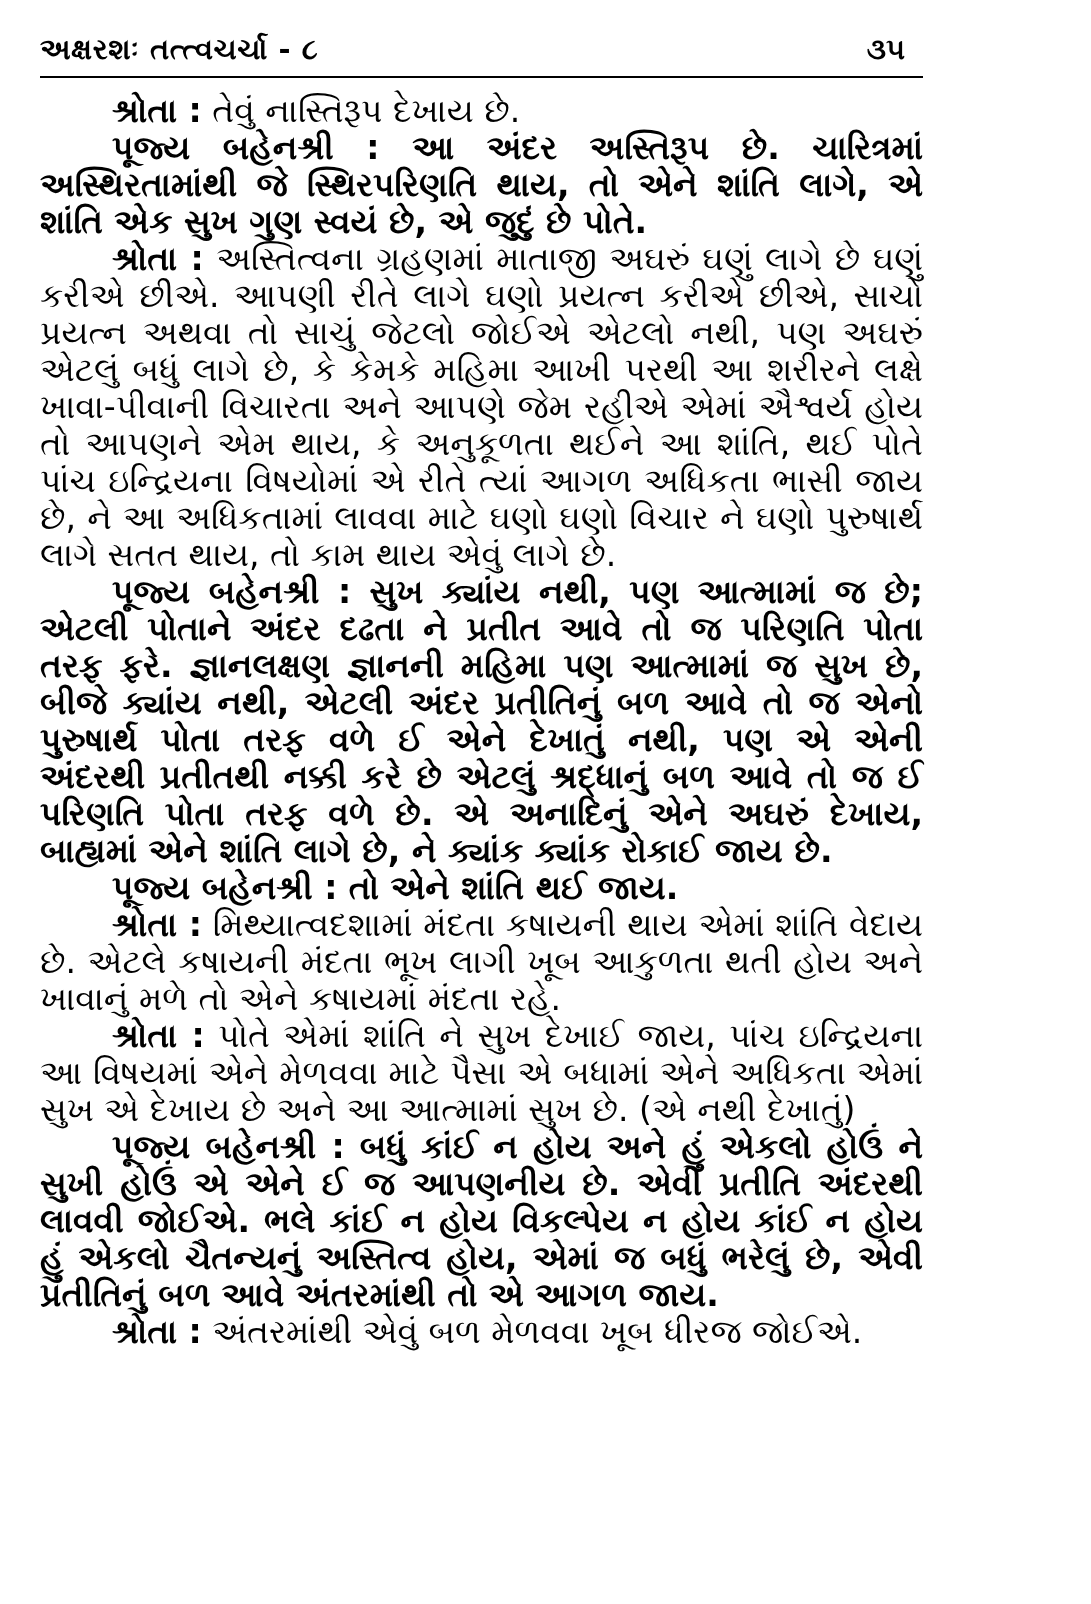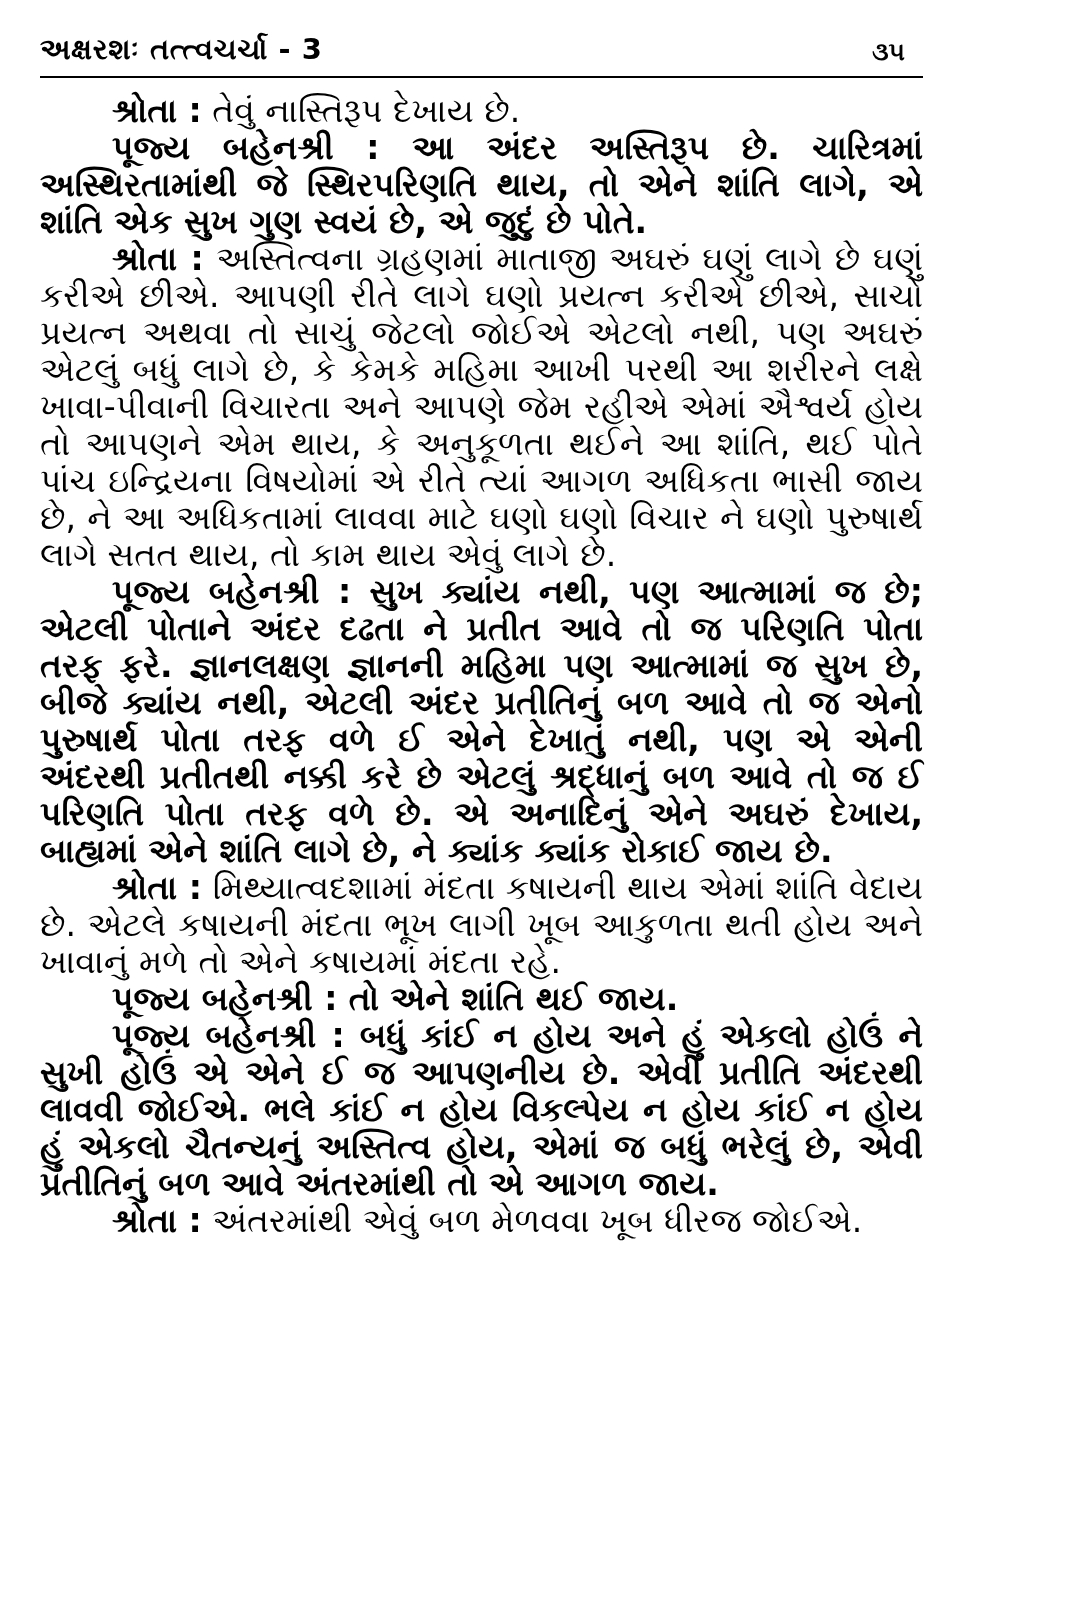--- a/index.html
+++ b/index.html
@@ -22,21 +22,21 @@
     padding-bottom:10px;
   }
   .page-header .title{
     font-weight:bold;
     font-size:29px;
     line-height:1.1;
     letter-spacing:0.5px;
   }
   .page-header .pagenum{
     font-weight:bold;
-    font-size:25px;
+    font-size:29px;
     line-height:1.1;
     padding-right:18px;
   }
   .doc-body{
     margin-top:14px;
     text-align:justify;
     font-size:33px;
     line-height:37px;
   }
   .para{
@@ -44,35 +44,36 @@
     text-indent:72px;
   }
   .para .speaker{font-weight:bold;}
   .para.bold{font-weight:bold;}
 </style>
 </head>
 <body>
 
 <div class="page">
   <header class="page-header">
-    <div class="title">અક્ષરશઃ તત્ત્વચર્ચા - 3</div>
+    <div class="title">અક્ષરશઃ તત્ત્વચર્ચા - ૮</div>
     <div class="pagenum">૩૫</div>
   </header>
 
   <main class="doc-body">
   <p class="para"><strong class="speaker">શ્રોતા :</strong><span class="ptext"> તેવું નાસ્તિરૂપ દેખાય છે.</span></p>
 
   <p class="para bold"><strong class="speaker">પૂજ્ય બહેનશ્રી :</strong><span class="ptext"> આ અંદર અસ્તિરૂપ છે. ચારિત્રમાં અસ્થિરતામાંથી જે સ્થિરપરિણતિ થાય, તો એને શાંતિ લાગે, એ શાંતિ એક સુખ ગુણ સ્વયં છે, એ જુદું છે પોતે.</span></p>
 
   <p class="para"><strong class="speaker">શ્રોતા :</strong><span class="ptext"> અસ્તિત્વના ગ્રહણમાં માતાજી અઘરું ઘણું લાગે છે ઘણું કરીએ છીએ. આપણી રીતે લાગે ઘણો પ્રયત્ન કરીએ છીએ, સાચો પ્રયત્ન અથવા તો સાચું જેટલો જોઈએ એટલો નથી, પણ અઘરું એટલું બધું લાગે છે, કે કેમકે મહિમા આખી પરથી આ શરીરને લક્ષે ખાવા-પીવાની વિચારતા અને આપણે જેમ રહીએ એમાં ઐશ્વર્ય હોય તો આપણને એમ થાય, કે અનુકૂળતા થઈને આ શાંતિ, થઈ પોતે પાંચ ઇન્દ્રિયના વિષયોમાં એ રીતે ત્યાં આગળ અધિકતા ભાસી જાય છે, ને આ અધિકતામાં લાવવા માટે ઘણો ઘણો વિચાર ને ઘણો પુરુષાર્થ લાગે સતત થાય, તો કામ થાય એવું લાગે છે.</span></p>
 
   <p class="para bold"><strong class="speaker">પૂજ્ય બહેનશ્રી :</strong><span class="ptext"> સુખ ક્યાંય નથી, પણ આત્મામાં જ છે; એટલી પોતાને અંદર દઢતા ને પ્રતીત આવે તો જ પરિણતિ પોતા તરફ ફરે. જ્ઞાનલક્ષણ જ્ઞાનની મહિમા પણ આત્મામાં જ સુખ છે, બીજે ક્યાંય નથી, એટલી અંદર પ્રતીતિનું બળ આવે તો જ એનો પુરુષાર્થ પોતા તરફ વળે ઈ એને દેખાતું નથી, પણ એ એની અંદરથી પ્રતીતથી નક્કી કરે છે એટલું શ્રદ્ધાનું બળ આવે તો જ ઈ પરિણતિ પોતા તરફ વળે છે. એ અનાદિનું એને અઘરું દેખાય, બાહ્યમાં એને શાંતિ લાગે છે, ને ક્યાંક ક્યાંક રોકાઈ જાય છે.</span></p>
 
+  <p class="para bold"><strong class="speaker">પૂજ્ય બહેનશ્રી :</strong><span class="ptext"> તો એને શાંતિ થઈ જાય.</span></p>
+
   <p class="para"><strong class="speaker">શ્રોતા :</strong><span class="ptext"> મિથ્યાત્વદશામાં મંદતા કષાયની થાય એમાં શાંતિ વેદાય છે. એટલે કષાયની મંદતા ભૂખ લાગી ખૂબ આકુળતા થતી હોય અને ખાવાનું મળે તો એને કષાયમાં મંદતા રહે.</span></p>
 
-  <p class="para bold"><strong class="speaker">પૂજ્ય બહેનશ્રી :</strong><span class="ptext"> તો એને શાંતિ થઈ જાય.</span></p>
-
+  <p class="para"><strong class="speaker">શ્રોતા :</strong><span class="ptext"> પોતે એમાં શાંતિ ને સુખ દેખાઈ જાય, પાંચ ઇન્દ્રિયના આ વિષયમાં એને મેળવવા માટે પૈસા એ બધામાં એને અધિકતા એમાં સુખ એ દેખાય છે અને આ આત્મામાં સુખ છે. (એ નથી દેખાતું)</span></p>
 
   <p class="para bold"><strong class="speaker">પૂજ્ય બહેનશ્રી :</strong><span class="ptext"> બધું કાંઈ ન હોય અને હું એકલો હોઉં ને સુખી હોઉં એ એને ઈ જ આપણનીય છે. એવી પ્રતીતિ અંદરથી લાવવી જોઈએ. ભલે કાંઈ ન હોય વિકલ્પેય ન હોય કાંઈ ન હોય હું એકલો ચૈતન્યનું અસ્તિત્વ હોય, એમાં જ બધું ભરેલું છે, એવી પ્રતીતિનું બળ આવે અંતરમાંથી તો એ આગળ જાય.</span></p>
 
   <p class="para"><strong class="speaker">શ્રોતા :</strong><span class="ptext"> અંતરમાંથી એવું બળ મેળવવા ખૂબ ધીરજ જોઈએ.</span></p>
 </main>
 </div>
 
 </body></html>

